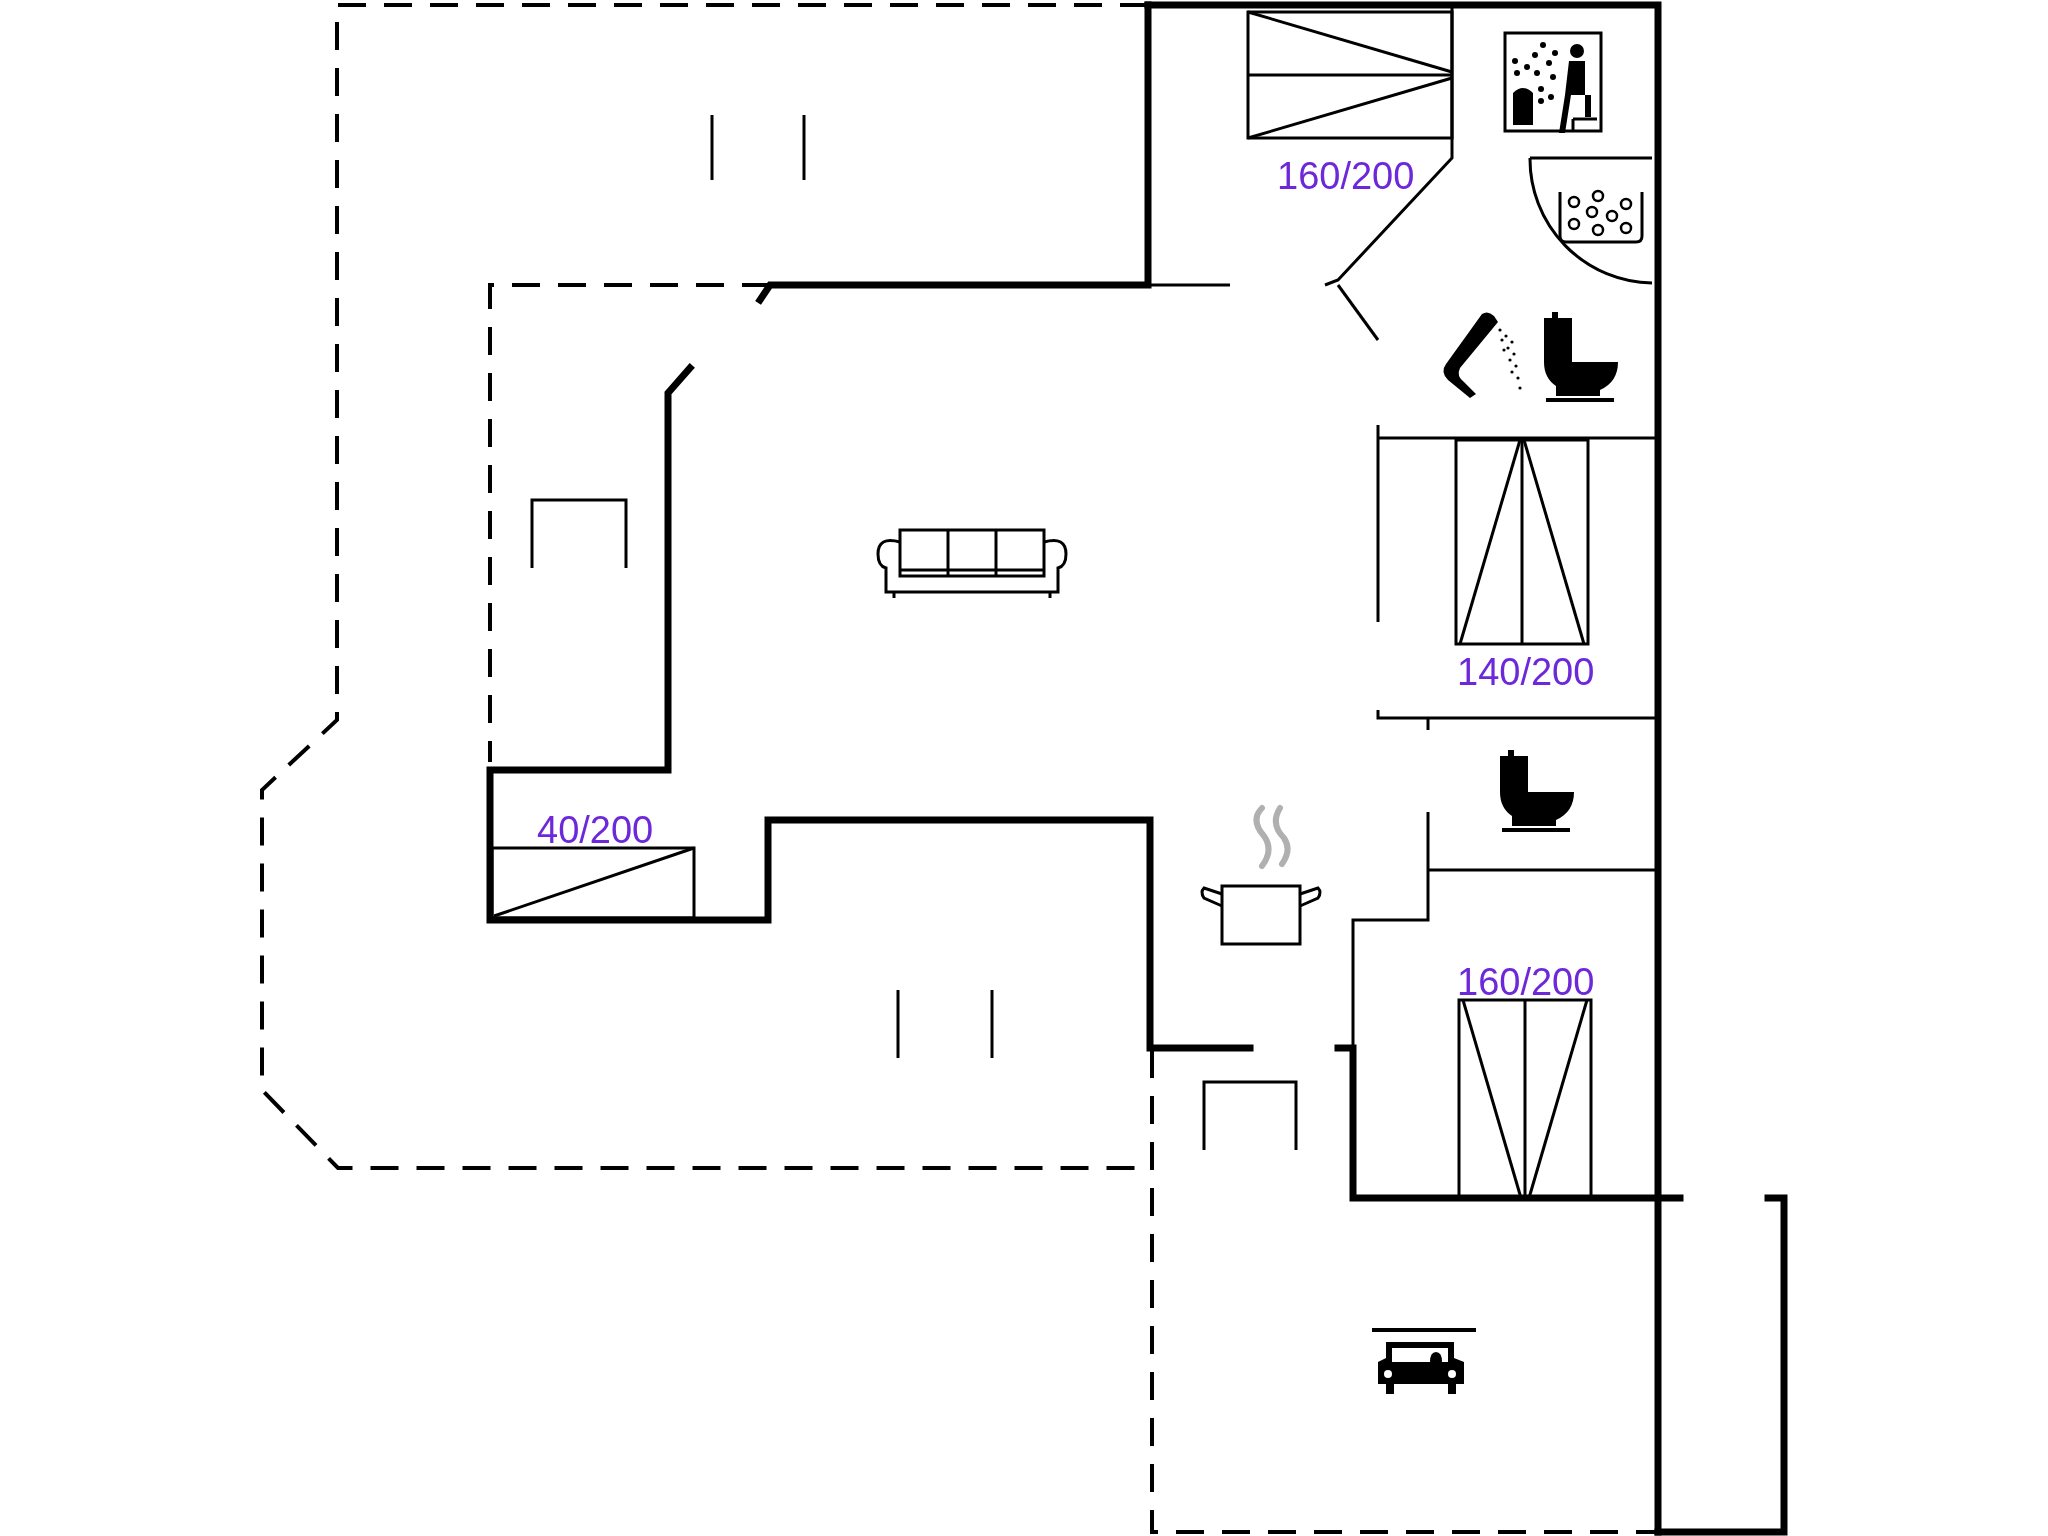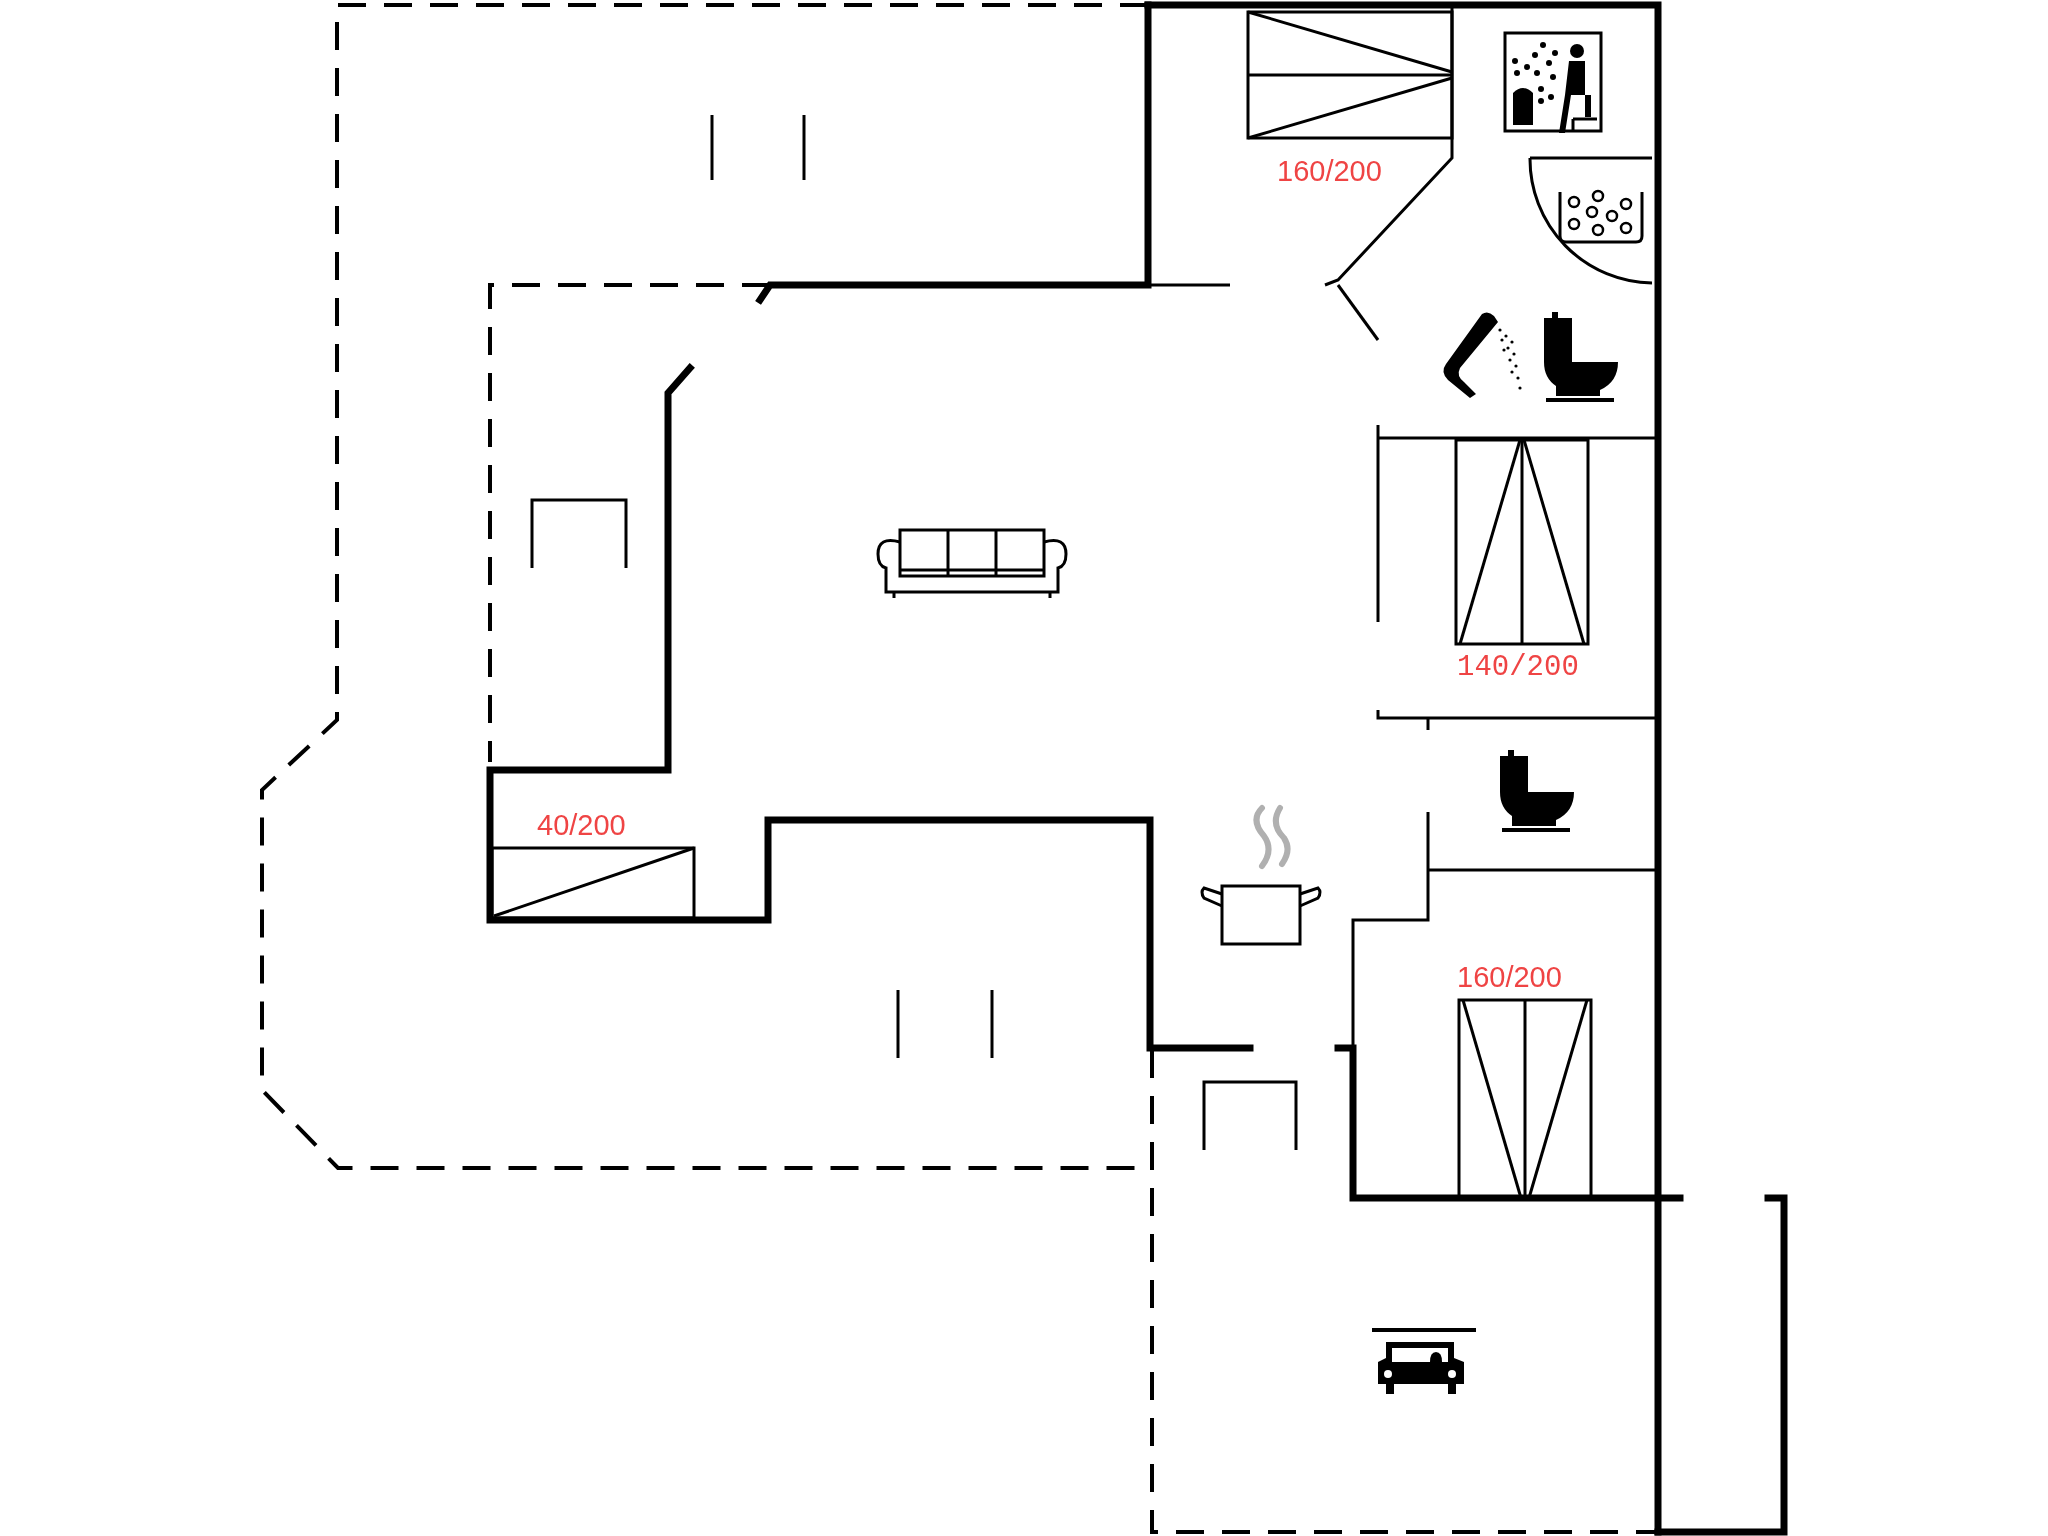--- a/index.html
+++ b/index.html
@@ -1,21 +1,21 @@
 <!DOCTYPE html>
 <html><head>
 <meta charset="utf-8">
 <style>
   html, body { margin: 0; padding: 0; background: #ffffff; }
   body { width: 2048px; height: 1536px; overflow: hidden; position: relative; font-family: "Liberation Sans", sans-serif; }
   #plan { position: absolute; left: 0; top: 0; width: 2048px; height: 1536px; }
   .wall { stroke: #000; stroke-width: 7; fill: none; stroke-linecap: square; }
   .thin { stroke: #000; stroke-width: 3; fill: none; }
   .dash { stroke: #000; stroke-width: 4; fill: none; stroke-dasharray: 28 18; }
-  .label { position: absolute; font-size: 29px; color: #ef4444; font-family: "Liberation Sans", sans-serif; line-height: 1; white-space: nowrap; }
+  .label { position: absolute; font-size: 38px; color: #6d28d9; font-family: "Liberation Sans", sans-serif; line-height: 1; white-space: nowrap; }
 </style>
 </head>
 <body>
 
 <svg id="plan" viewBox="0 0 2048 1536" xmlns="http://www.w3.org/2000/svg">
 
   <g>
     <path class="dash" d="M1148 5 L337 5 L337 720 L262 790 L262 1090 L338 1168 L1148 1168"></path>
     <path class="dash" d="M770 285 L490 285 L490 762"></path>
     <path class="dash" d="M1152 1050 L1152 1532 L1658 1532"></path>
@@ -180,15 +180,15 @@
 
   <g>
     <path class="thin" d="M532 568 L532 500 L626 500 L626 568"></path>
   </g>
   <g>
     <path class="thin" d="M1204 1150 L1204 1082 L1296 1082 L1296 1150"></path>
   </g>
 </svg>
 
 <div class="label" style="left:1277px; top:157px;">160/200</div>
-<div class="label" style="left:1457px; top:653px;font-family:Liberation Mono, monospace;">140/200</div>
+<div class="label" style="left:1457px; top:653px;">140/200</div>
 <div class="label" style="left:1457px; top:963px;">160/200</div>
 <div class="label" style="left:537px; top:811px;">40/200</div>
 
 </body></html>

